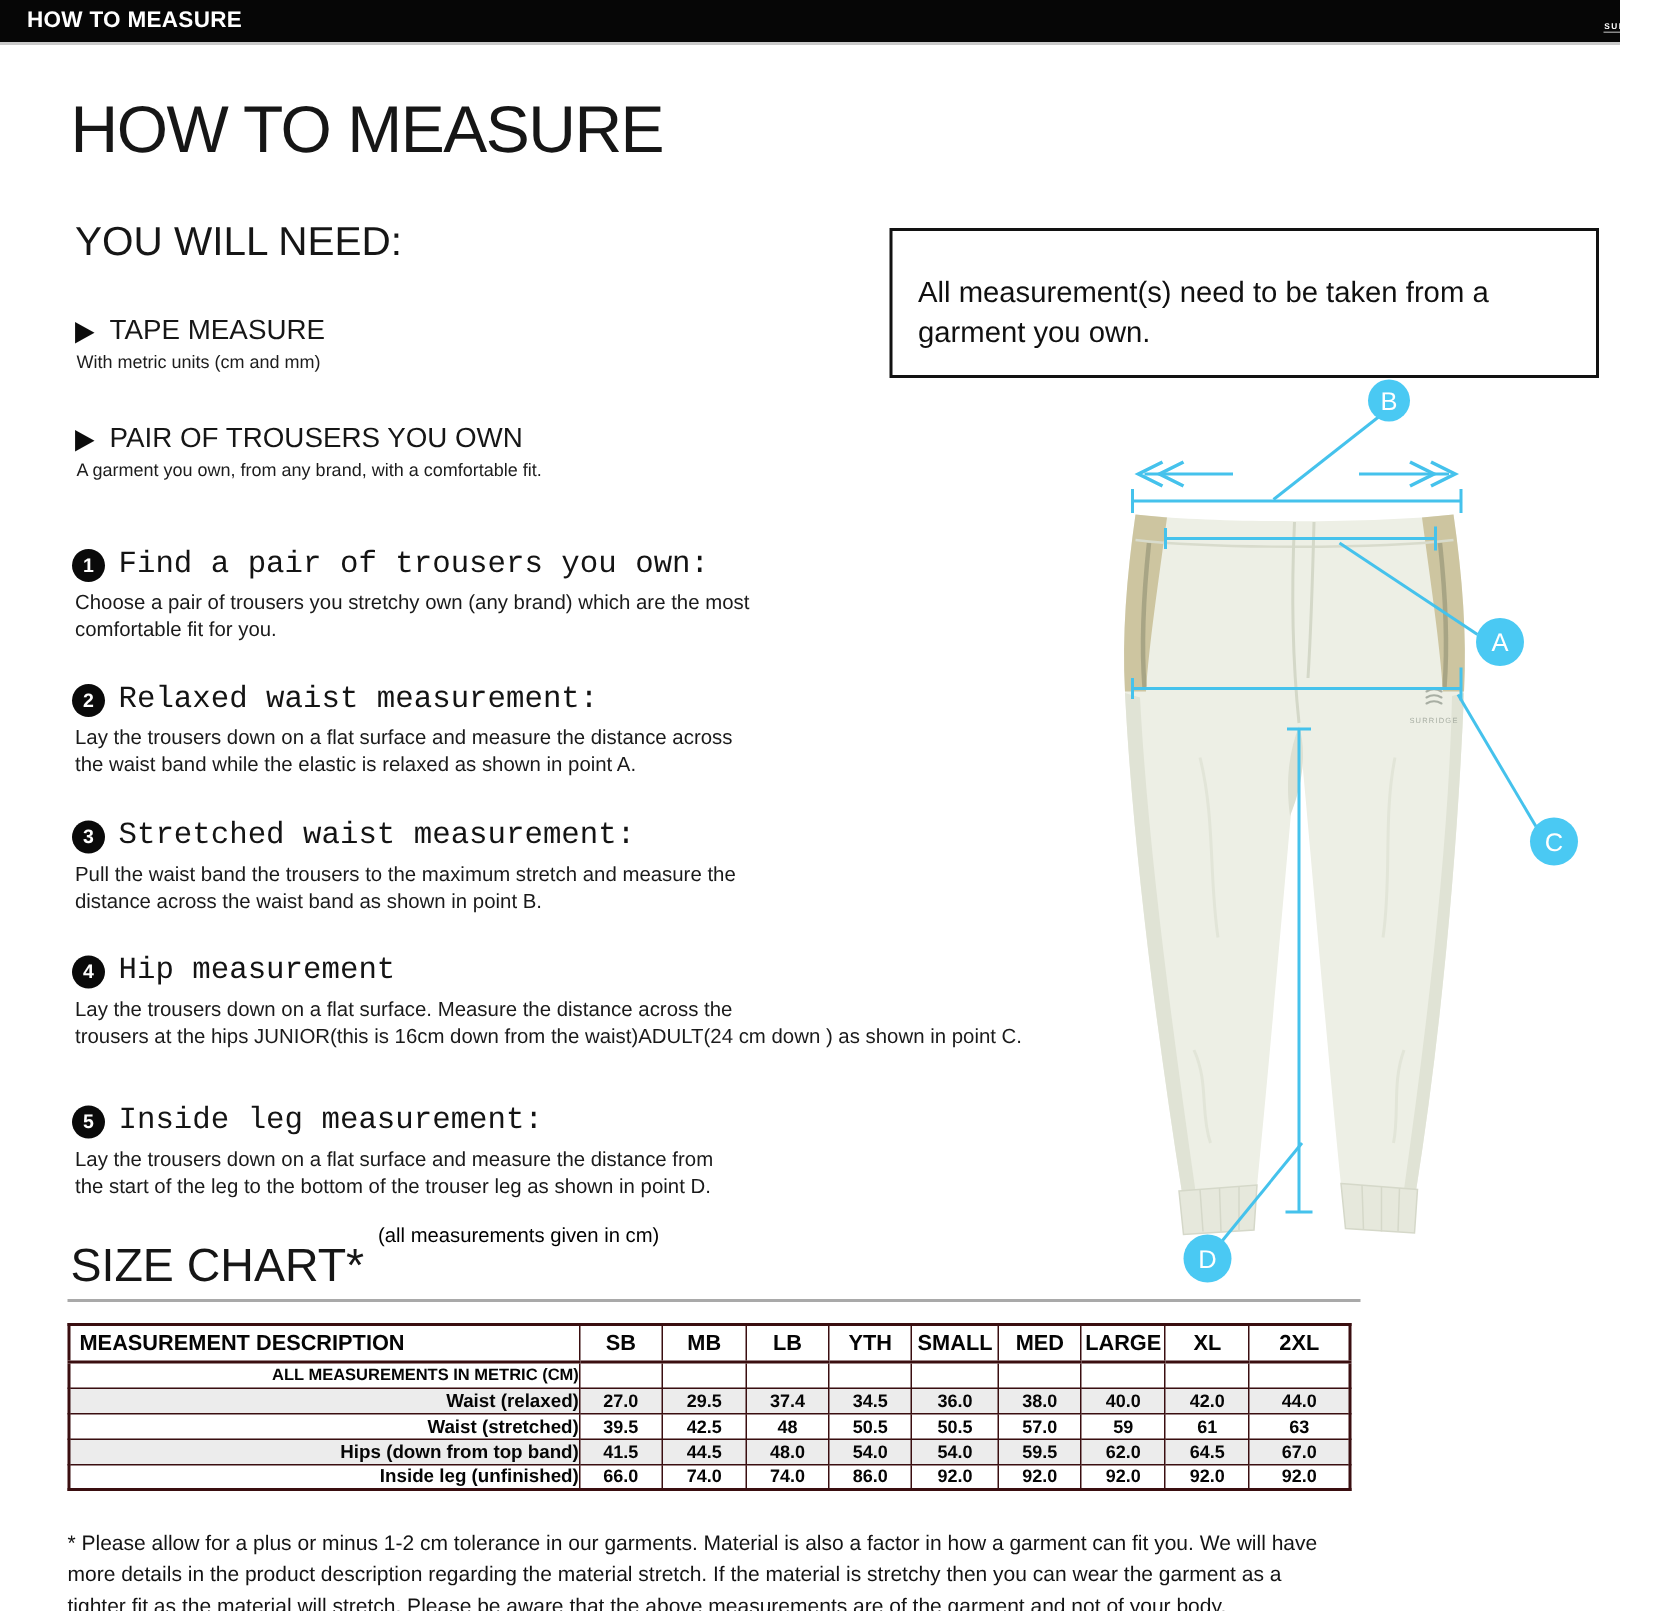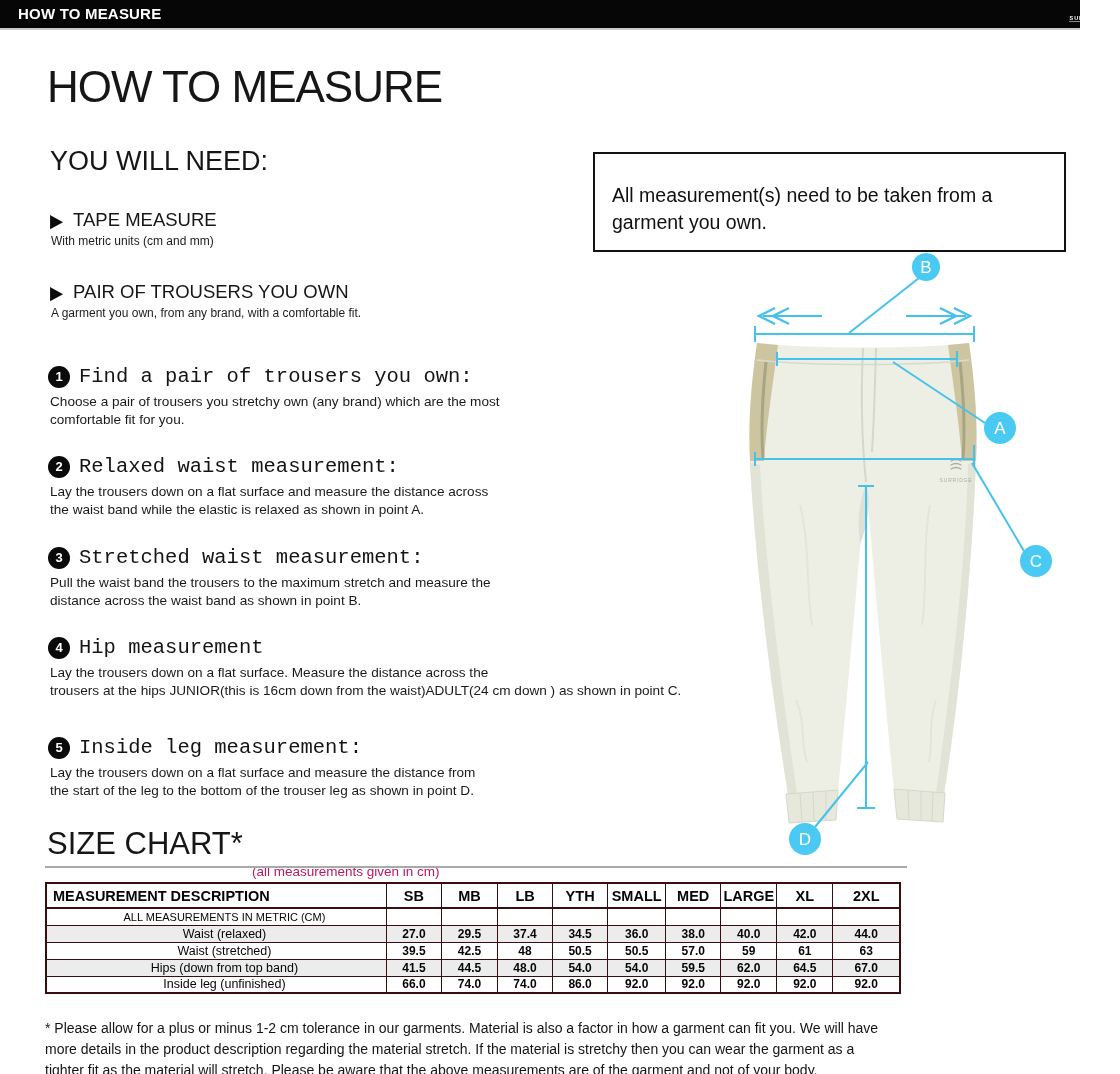--- a/index.html
+++ b/index.html
@@ -42,32 +42,32 @@
   #step-1{top:365px;} #step-2{top:455px;} #step-3{top:546px;} #step-4{top:636px;} #step-5{top:736px;}
   .step-head{display:flex;align-items:center;gap:9px;}
   .step-num{
     width:22px;height:22px;border-radius:50%;background:#0a0a0a;color:#fff;
     font-size:13px;font-weight:700;display:flex;align-items:center;justify-content:center;flex:0 0 22px;
   }
   .step-title{font-size:20.5px;color:#141414;font-family:Liberation Mono, monospace;}
   .step-body{margin:5px 0 0 2px;font-size:13.6px;line-height:1.33;color:#1a1a1a;white-space:pre-line;}
   
   #size-chart-heading{position:absolute;left:47px;top:826px;margin:0;font-size:31px;font-weight:400;color:#161616;}
-  #size-chart-note{position:absolute;left:252px;top:864px;font-size:13.5px;color:#be185d;}
+  #size-chart-note{position:absolute;left:252px;top:816px;font-size:13.5px;color:#000000;}
   #size-divider{position:absolute;left:45px;top:866px;width:862px;height:2px;background:#a9a9a9;}
   #size-table{
     position:absolute;left:45px;top:882px;width:856px;border-collapse:collapse;table-layout:fixed;
     border:2px solid #3a0e10;font-size:12px;color:#050505;
   }
   #size-table th,#size-table td{border:1px solid #3a0e10;padding:0 0;box-sizing:border-box;}
   #size-table th{height:25px;font-size:14.5px;font-weight:700;text-align:center;}
   #size-table th.desc{text-align:left;padding-left:6px;}
   #size-table thead th{border-bottom:2px solid #3a0e10;}
   #size-table td{height:17px;text-align:center;font-weight:600;}
-  #size-table td.desc{text-align:center;padding-left:16px;font-weight:400;font-size:12.5px;}
+  #size-table td.desc{text-align:right;padding-left:16px;font-weight:700;font-size:12.5px;}
   #size-table td.sub{font-size:11px;height:16px;}
   #size-table tr.shade td{background:#ececec;}
   
   #footnote{
     position:absolute;left:45px;top:1018px;width:1052px;margin:0;
     font-size:14px;line-height:1.5;color:#141414;white-space:pre-line;
   }
   
   #diagram{position:absolute;left:720px;top:238px;width:400px;height:625px;}
   #diagram svg{display:block;}

